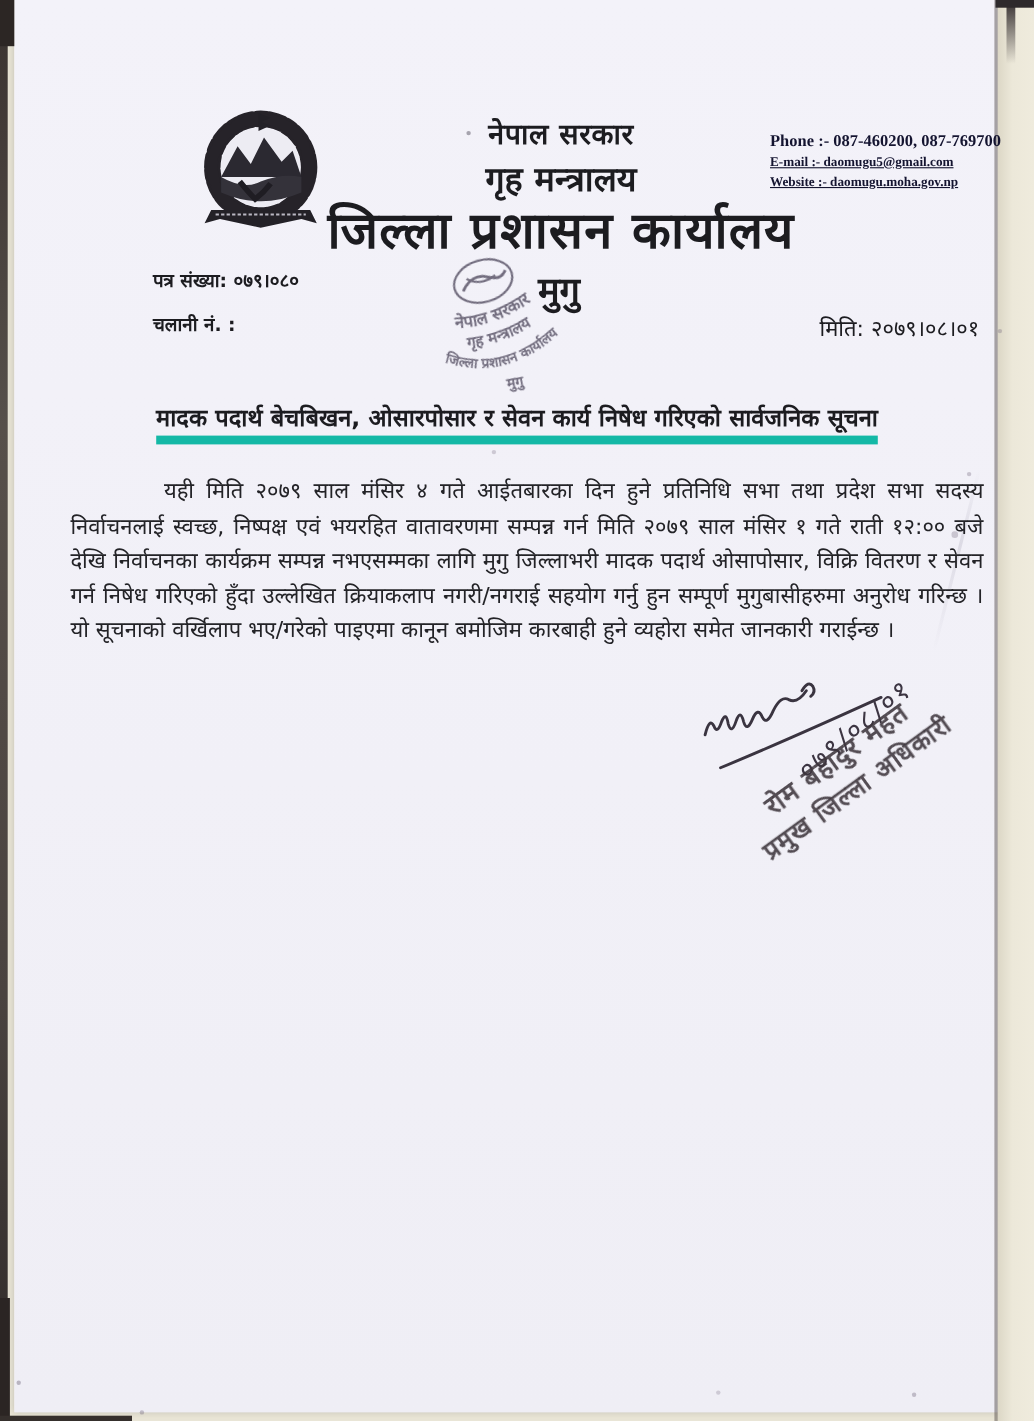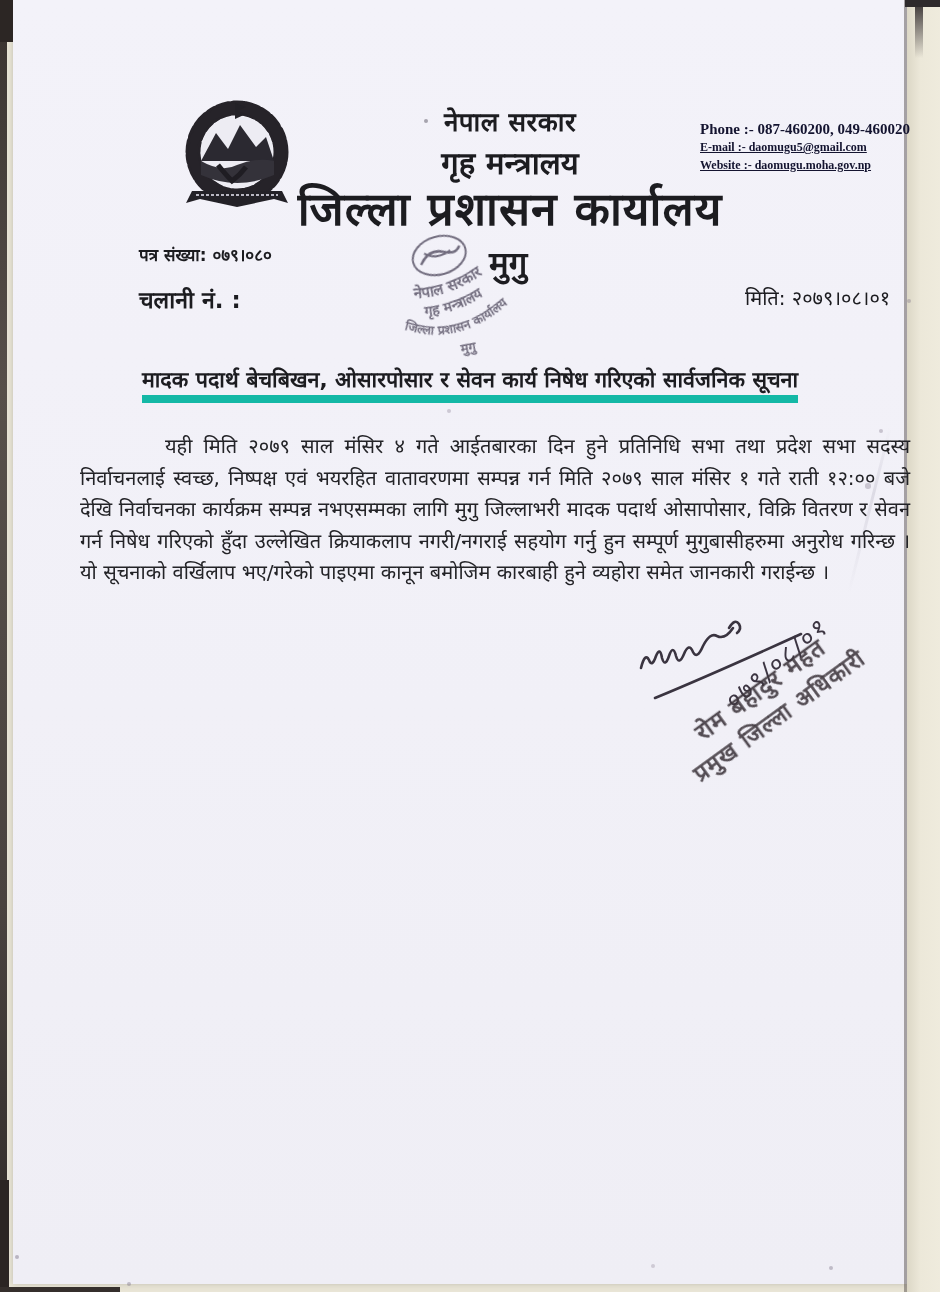--- a/index.html
+++ b/index.html
@@ -44,30 +44,30 @@
   .office-line{position:absolute;left:240px;top:176px;width:540px;text-align:center;
     font-size:46px;font-weight:bold;letter-spacing:1px;white-space:nowrap;}
   .district-word{position:absolute;left:489px;top:240px;font-size:33px;font-weight:bold;}
   .contact{position:absolute;left:700px;top:120px;width:230px;
     font-family:"Liberation Serif",serif;font-weight:bold;color:#141430;line-height:18px;}
   .contact .c-row{white-space:nowrap;}
   .contact .c-phone{font-size:15px;}
   .contact .c-small{font-size:12px;text-decoration:underline;}
   
   .ref-no{position:absolute;left:139px;top:243px;font-size:17px;font-weight:700;}
-  .dispatch-no{position:absolute;left:139px;top:283px;font-size:23px;font-weight:600;}
+  .dispatch-no{position:absolute;left:139px;top:283px;font-size:17px;font-weight:600;}
   .letter-date{position:absolute;left:745px;top:284px;font-size:20px;}
   
   .round-stamp{position:absolute;left:372px;top:218px;width:156px;height:150px;
     transform:rotate(-16deg);opacity:.82;filter:blur(.4px);}
   
   .subject{position:absolute;left:0;top:364px;width:940px;text-align:center;}
   .subject span{font-size:21.5px;font-weight:bold;border-bottom:8px solid #14b8a6;padding-bottom:3px;}
   
-  .body-text{position:absolute;left:80px;top:431px;width:830px;
+  .body-text{position:absolute;left:64px;top:431px;width:830px;
     font-size:20px;line-height:31.5px;text-align:justify;text-indent:85px;color:#232327;}
   
   .sig-svg{position:absolute;left:633px;top:606px;width:175px;height:105px;}
   .hand-date{position:absolute;left:706px;top:645px;width:140px;text-align:center;
     font-size:25px;color:#3c3542;transform:rotate(-40deg) skewX(-6deg);letter-spacing:2px;}
   .name-stamp{position:absolute;left:636px;top:668px;width:272px;height:76px;
     transform:rotate(-36deg);text-align:center;color:rgba(62,54,60,.88);filter:blur(.3px);}
   .name-stamp .ns-name{font-size:24px;font-weight:bold;white-space:nowrap;letter-spacing:1px;}
   .name-stamp .ns-title{font-size:23px;font-weight:bold;white-space:nowrap;letter-spacing:1px;}
 </style>
@@ -99,21 +99,21 @@
   <path d="M20,96 L110,96 L116,108 L102,104 L65,112 L28,104 L14,108 Z" fill="#232127"></path>
   <path d="M24,100 L106,100" stroke="#b9b7c2" stroke-width="2" stroke-dasharray="3 2"></path>
 </svg>
 
 <div class="gov-line">नेपाल सरकार</div>
 <div class="ministry-line">गृह मन्त्रालय</div>
 <div class="office-line">जिल्ला प्रशासन कार्यालय</div>
 <div class="district-word">मुगु</div>
 
 <div class="contact">
-  <div class="c-row c-phone">Phone :- 087-460200, 049-460020</div>
+  <div class="c-row c-phone">Phone :- 087-460200, 087-769700</div>
   <div class="c-row c-small">E-mail :- daomugu5@gmail.com</div>
   <div class="c-row c-small">Website :- daomugu.moha.gov.np</div>
 </div>
 
 <div class="ref-no">पत्र संख्या: ०७९।०८०</div>
 <div class="dispatch-no">चलानी नं. :</div>
 <div class="letter-date">मिति: २०७९।०८।०१</div>
 
 <svg class="round-stamp" viewBox="0 0 156 150">
   <defs>

